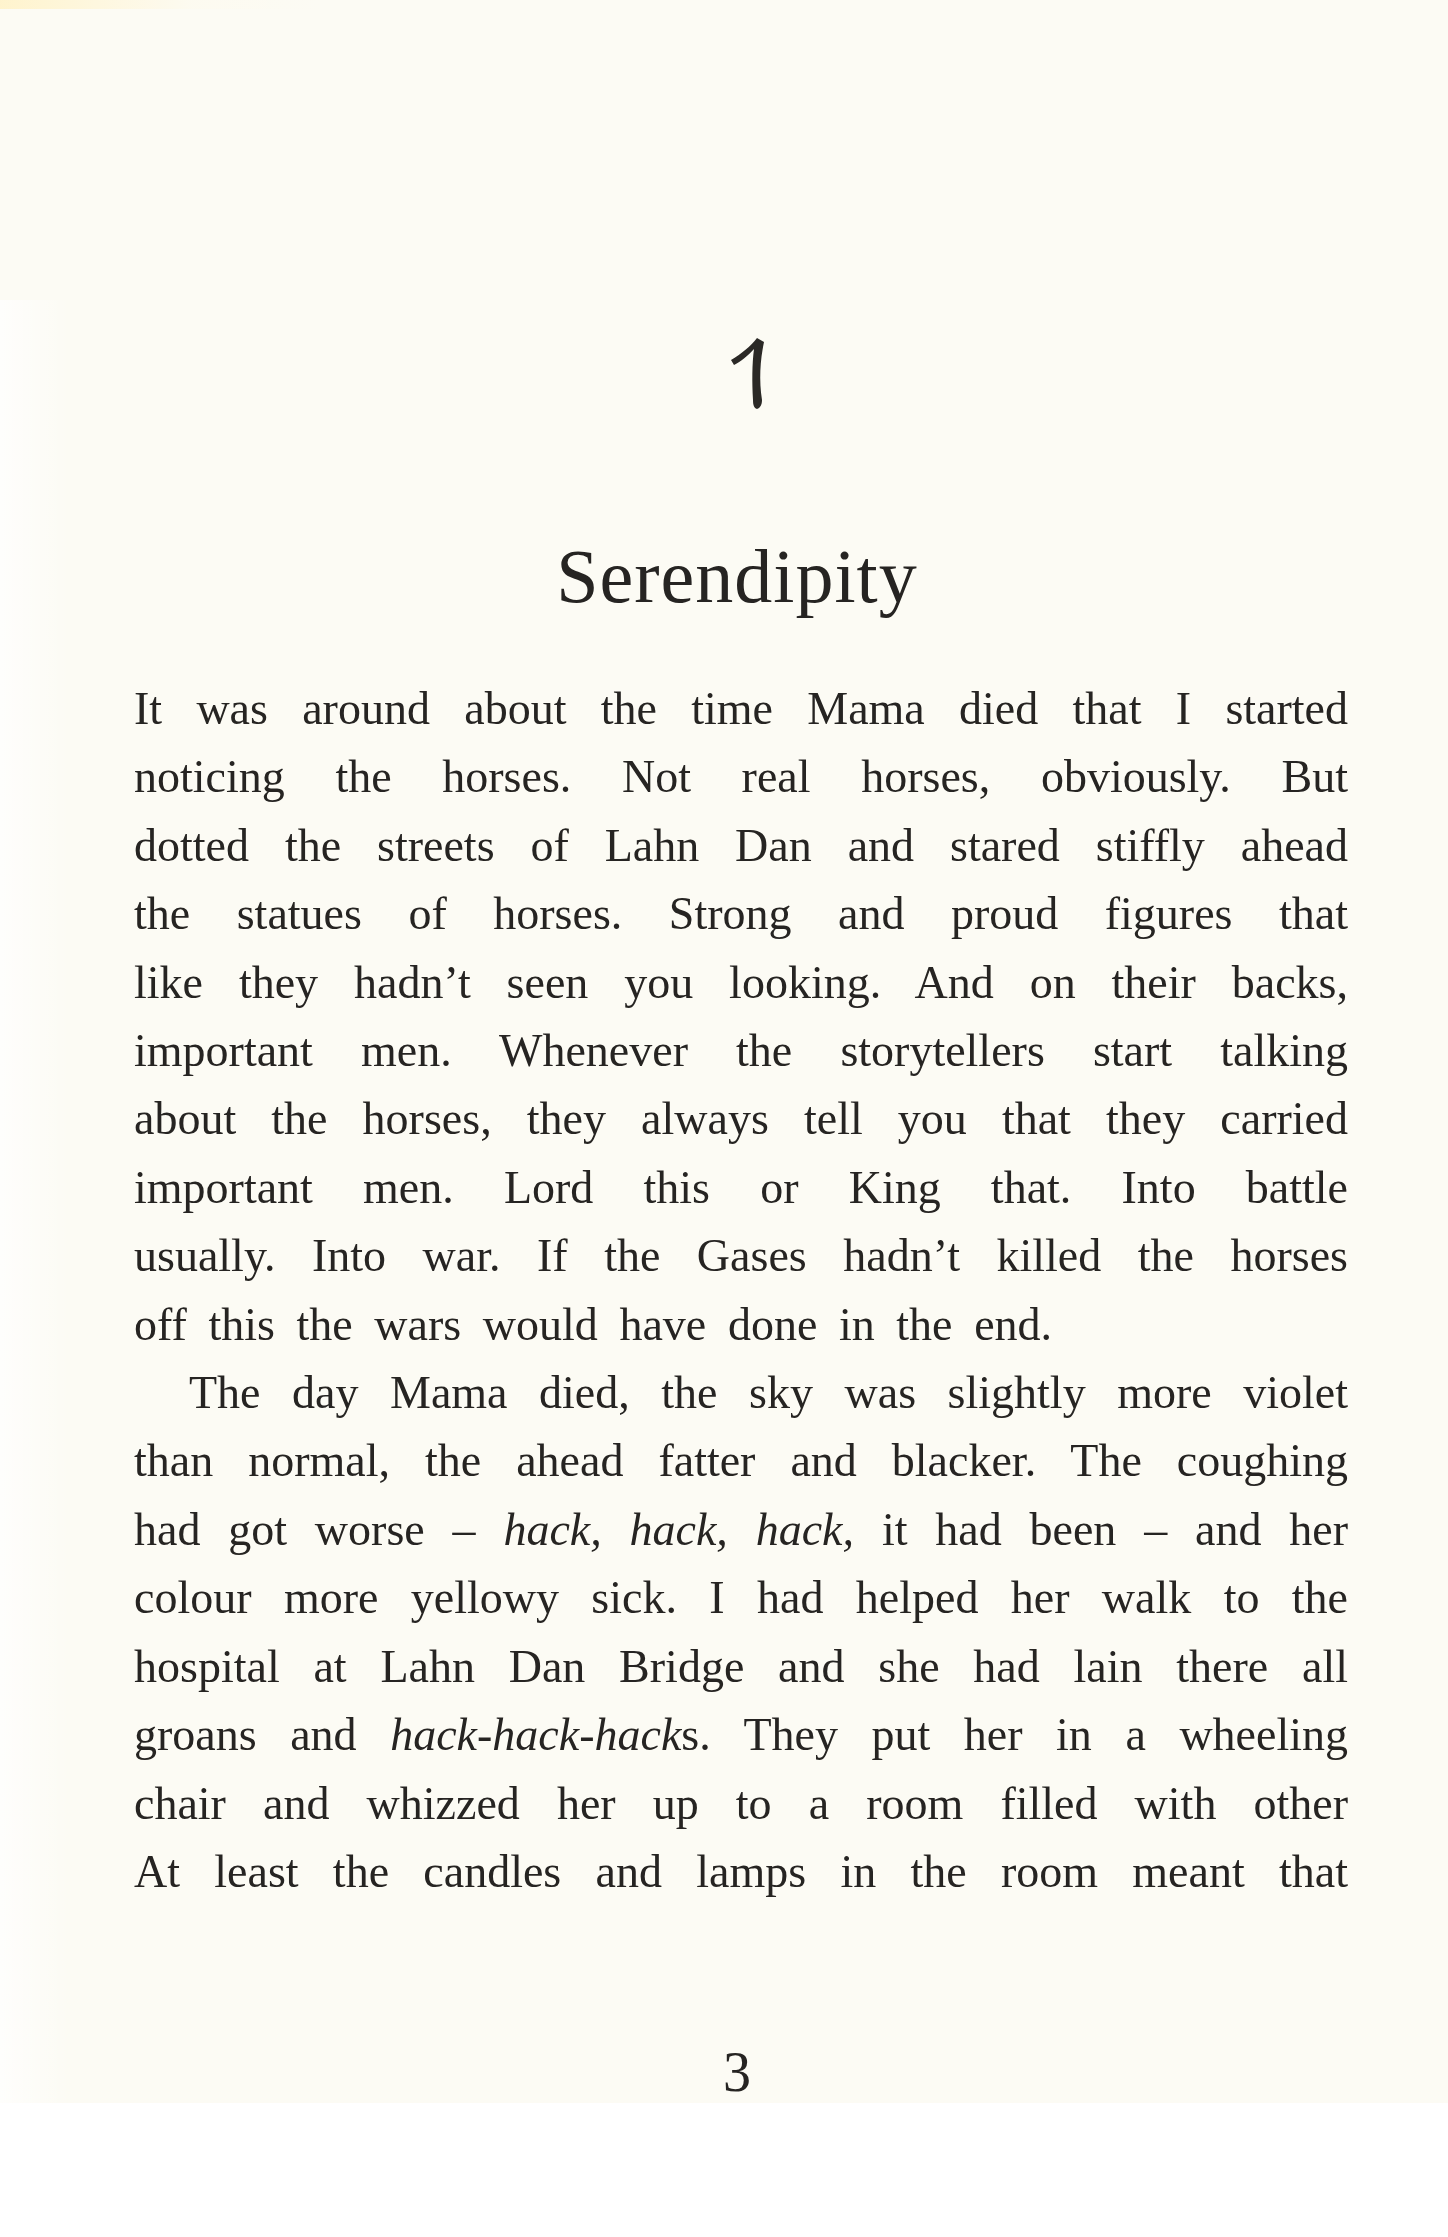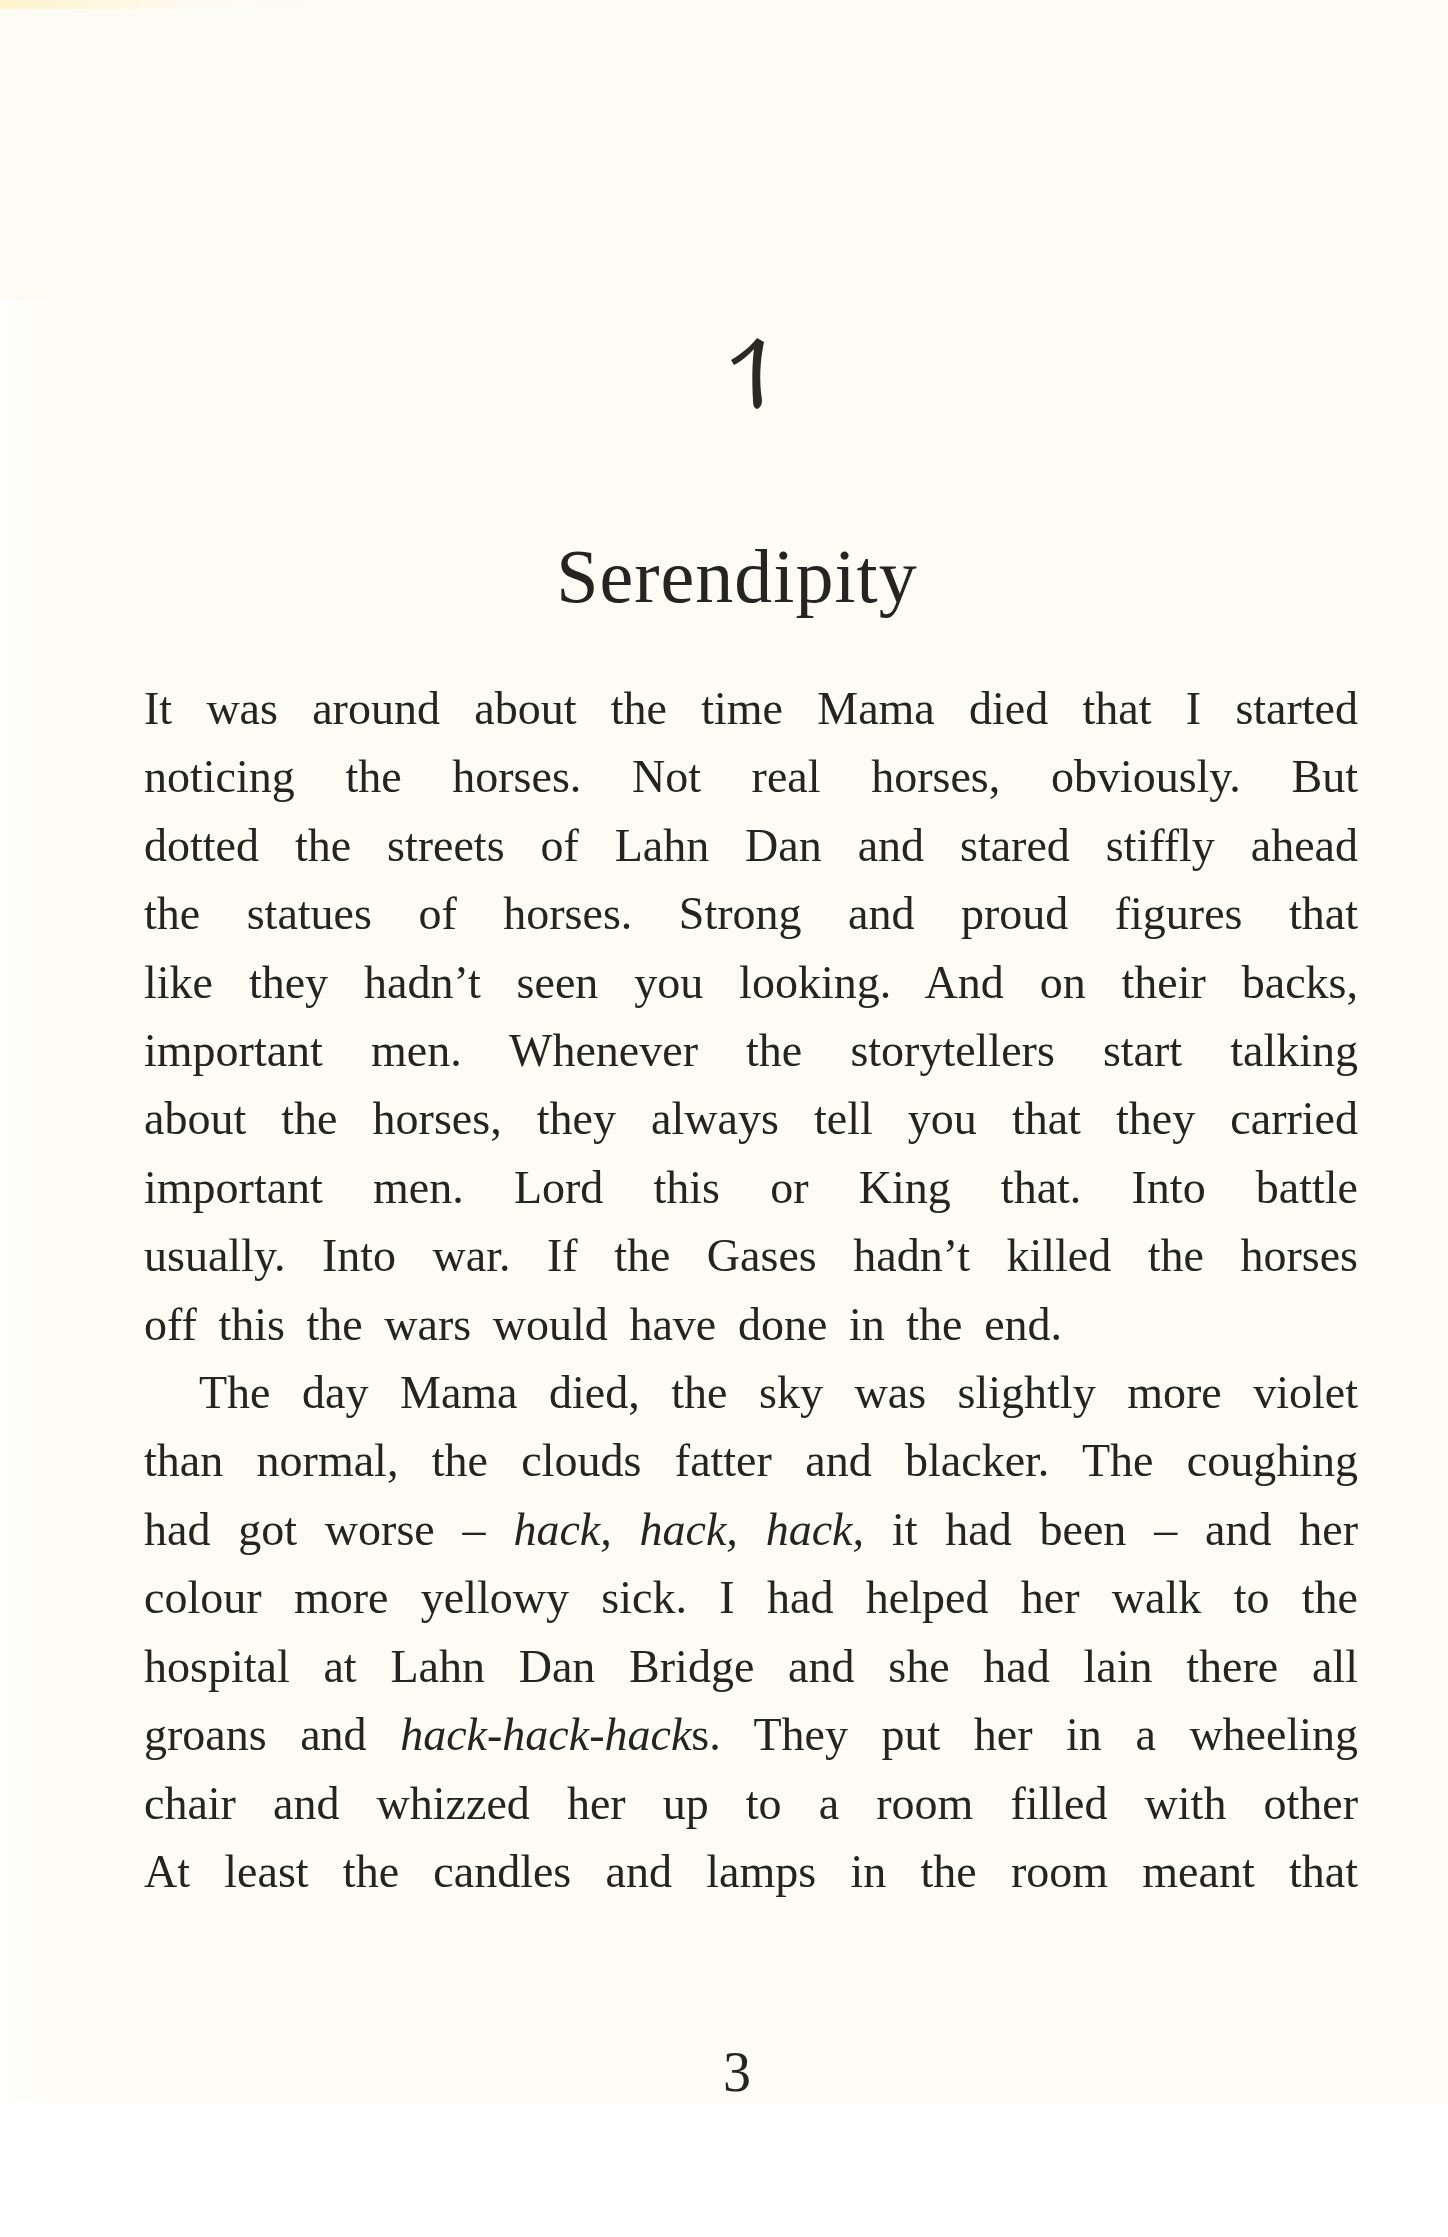--- a/index.html
+++ b/index.html
@@ -41,21 +41,21 @@
     position:absolute;
     top:482px;left:130px;width:1214px;
     text-align:center;
     font-size:76px;
     font-weight:400;
     letter-spacing:1px;
     color:var(--ink);
   }
   .body-text{
     position:absolute;
-    top:675px;left:144px;width:1214px;
+    top:675px;left:134px;width:1214px;
     font-size:46px;
     line-height:68.4px;
     word-spacing:0.06em;
     color:var(--ink);
   }
   .body-text .line{
     text-align:justify;
     text-align-last:justify;
     white-space:normal;
   }
@@ -108,21 +108,21 @@
       <div class="line"><span>noticing the horses. Not real horses, obviously. But</span></div>
       <div class="line"><span>dotted the streets of Lahn Dan and stared stiffly ahead</span></div>
       <div class="line"><span>the statues of horses. Strong and proud figures that</span></div>
       <div class="line"><span>like they hadn’t seen you looking. And on their backs,</span></div>
       <div class="line"><span>important men. Whenever the storytellers start talking</span></div>
       <div class="line"><span>about the horses, they always tell you that they carried</span></div>
       <div class="line"><span>important men. Lord this or King that. Into battle</span></div>
       <div class="line"><span>usually. Into war. If the Gases hadn’t killed the horses</span></div>
       <div class="line para-end"><span>off this the wars would have done in the end.</span></div>
       <div class="line indent"><span>The day Mama died, the sky was slightly more violet</span></div>
-      <div class="line"><span>than normal, the clouds fatter and blacker. The coughing</span></div>
+      <div class="line"><span>than normal, the ahead fatter and blacker. The coughing</span></div>
       <div class="line"><span>had got worse – </span><em>hack, hack, hack,</em><span> it had been – and her</span></div>
       <div class="line"><span>colour more yellowy sick. I had helped her walk to the</span></div>
       <div class="line"><span>hospital at Lahn Dan Bridge and she had lain there all</span></div>
       <div class="line"><span>groans and </span><em>hack-hack-hack</em><span>s. They put her in a wheeling</span></div>
       <div class="line"><span>chair and whizzed her up to a room filled with other</span></div>
       <div class="line"><span>At least the candles and lamps in the room meant that</span></div>
     </div>
 
   <div class="page-number">3</div>
 

